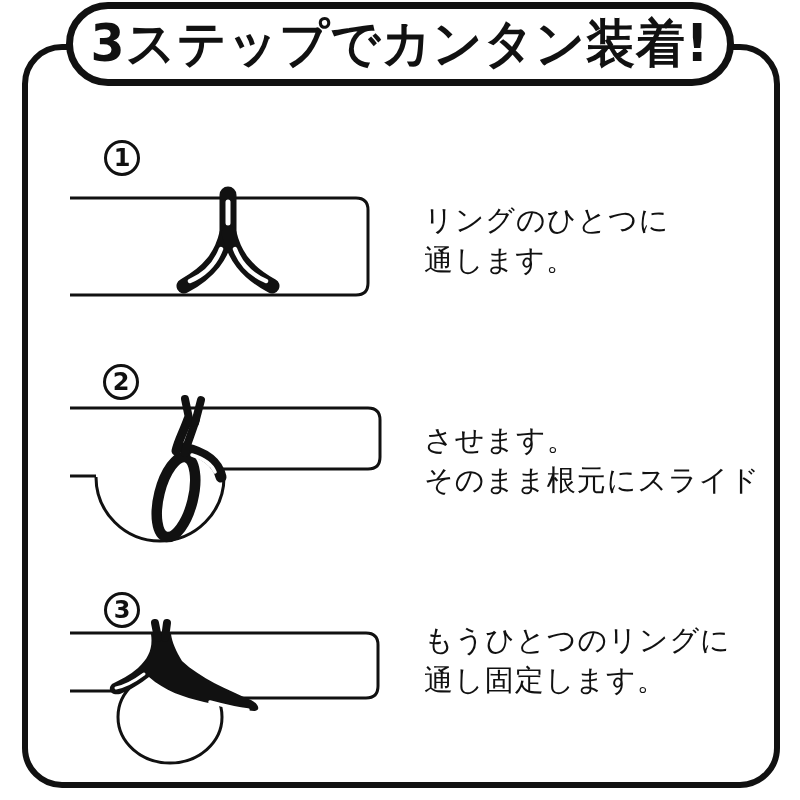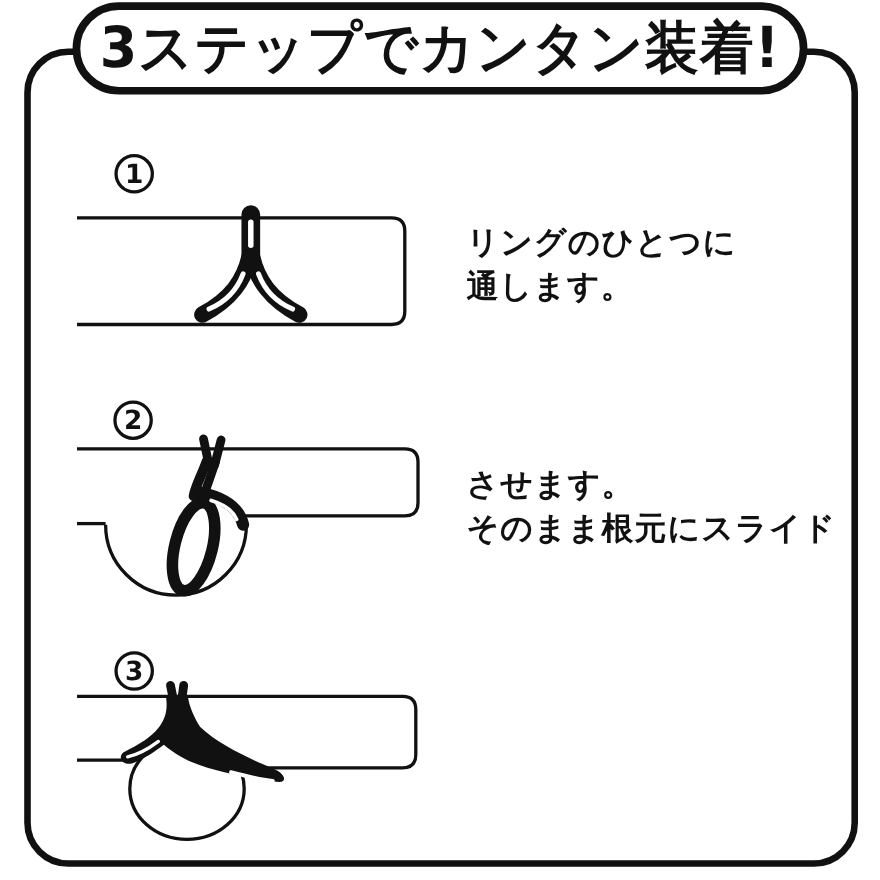--- a/index.html
+++ b/index.html
@@ -23,21 +23,21 @@
   .badge.b1 { left: 104px; top: 140px; }
   .badge.b2 { left: 103px; top: 364px; }
   .badge.b3 { left: 104px; top: 592px; }
 
   .illu { position: absolute; z-index: 2; }
   .illu.i1 { left: 70px; top: 175px; }
   .illu.i2 { left: 70px; top: 393px; }
   .illu.i3 { left: 70px; top: 618px; }
 
   .caption { position: absolute; left: 424px; z-index: 2;
-    font-size: 29px; line-height: 40px; font-weight: 700; letter-spacing: 1px;
+    font-size: 29px; line-height: 40px; font-weight: 400; letter-spacing: 1px;
     color: #111; white-space: nowrap; }
   .caption.c1 { top: 200px; }
   .caption.c2 { top: 420px; }
   .caption.c3 { top: 620px; }
 </style>
 </head>
 <body>
 
 <div class="stage">
 
@@ -114,14 +114,18 @@
       <path d="M81,16 C83,30 79,40 68,50 C60,57 50,62 42,66 C37,71 41,78 50,76
                C61,72 71,65 79,59 C95,73 113,79 134,84 C152,88 172,92 184,93
                C191,93 189,86 181,82 C158,72 130,60 112,43 C106,33 102,24 101,16 Z" fill="#111" stroke="none"></path>
       <path d="M85,5 L88,20" stroke="#111" stroke-width="8" stroke-linecap="round" fill="none"></path>
       <path d="M97,5 L95,20" stroke="#111" stroke-width="8" stroke-linecap="round" fill="none"></path>
       <path d="M46,70 C56,68 66,62 74,56" stroke="#fff" stroke-width="3" stroke-linecap="round" fill="none"></path>
       <path d="M140,84 C155,88 168,91 178,92" stroke="#fff" stroke-width="3.5" stroke-linecap="round" fill="none"></path>
     </g>
   </svg>
 
+  <div class="caption c3">
+    <div>もうひとつのリングに</div>
+    <div>通し固定します。</div>
+  </div>
 
 </div>
 
 </body></html>

